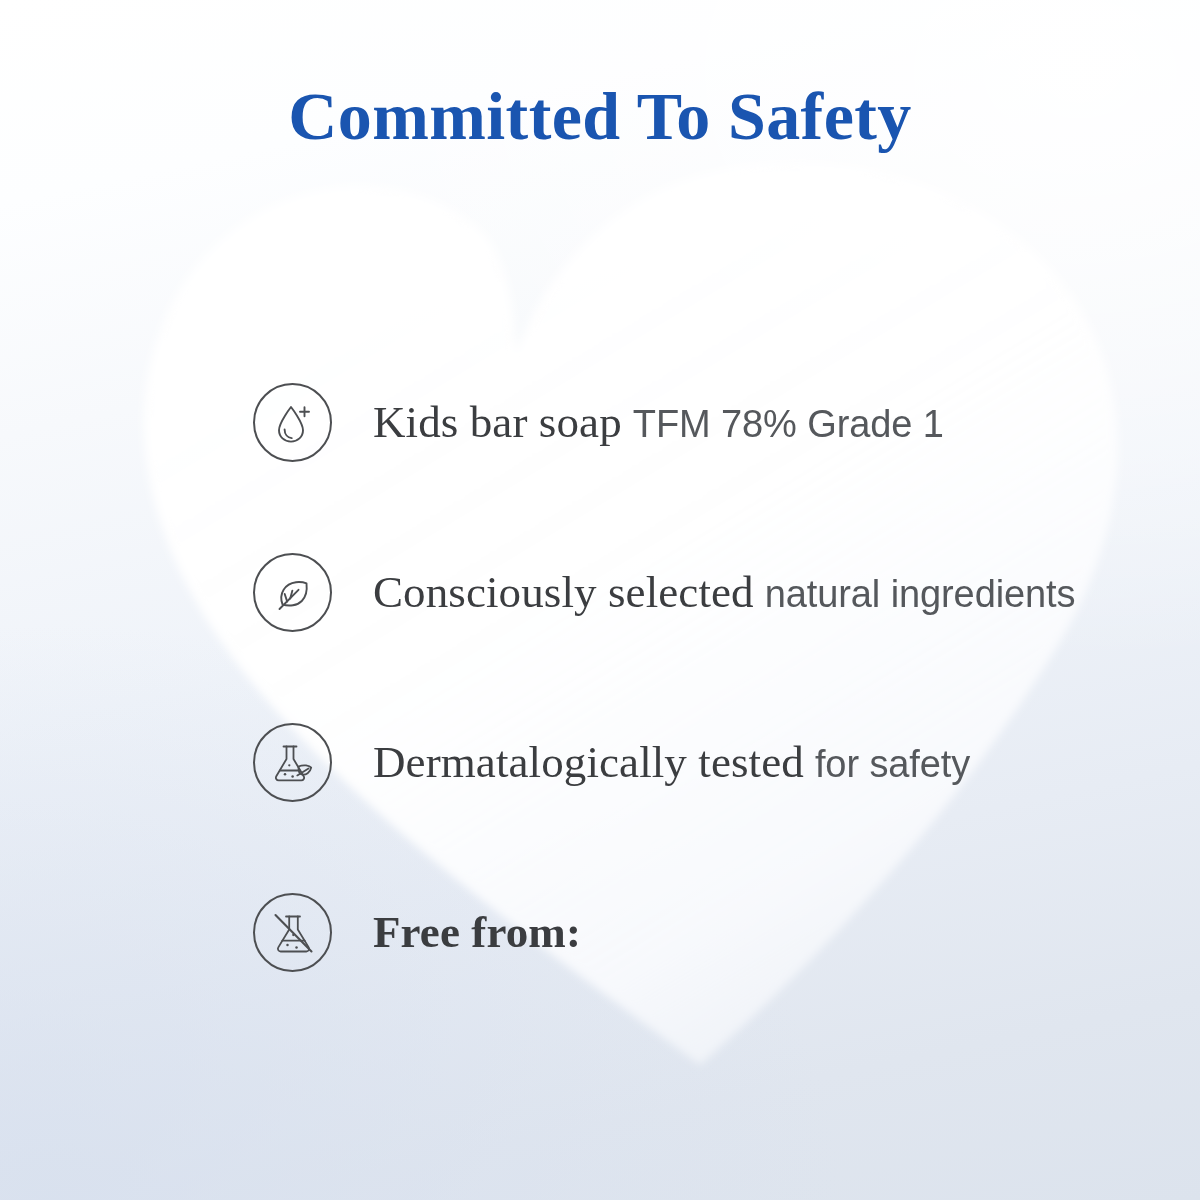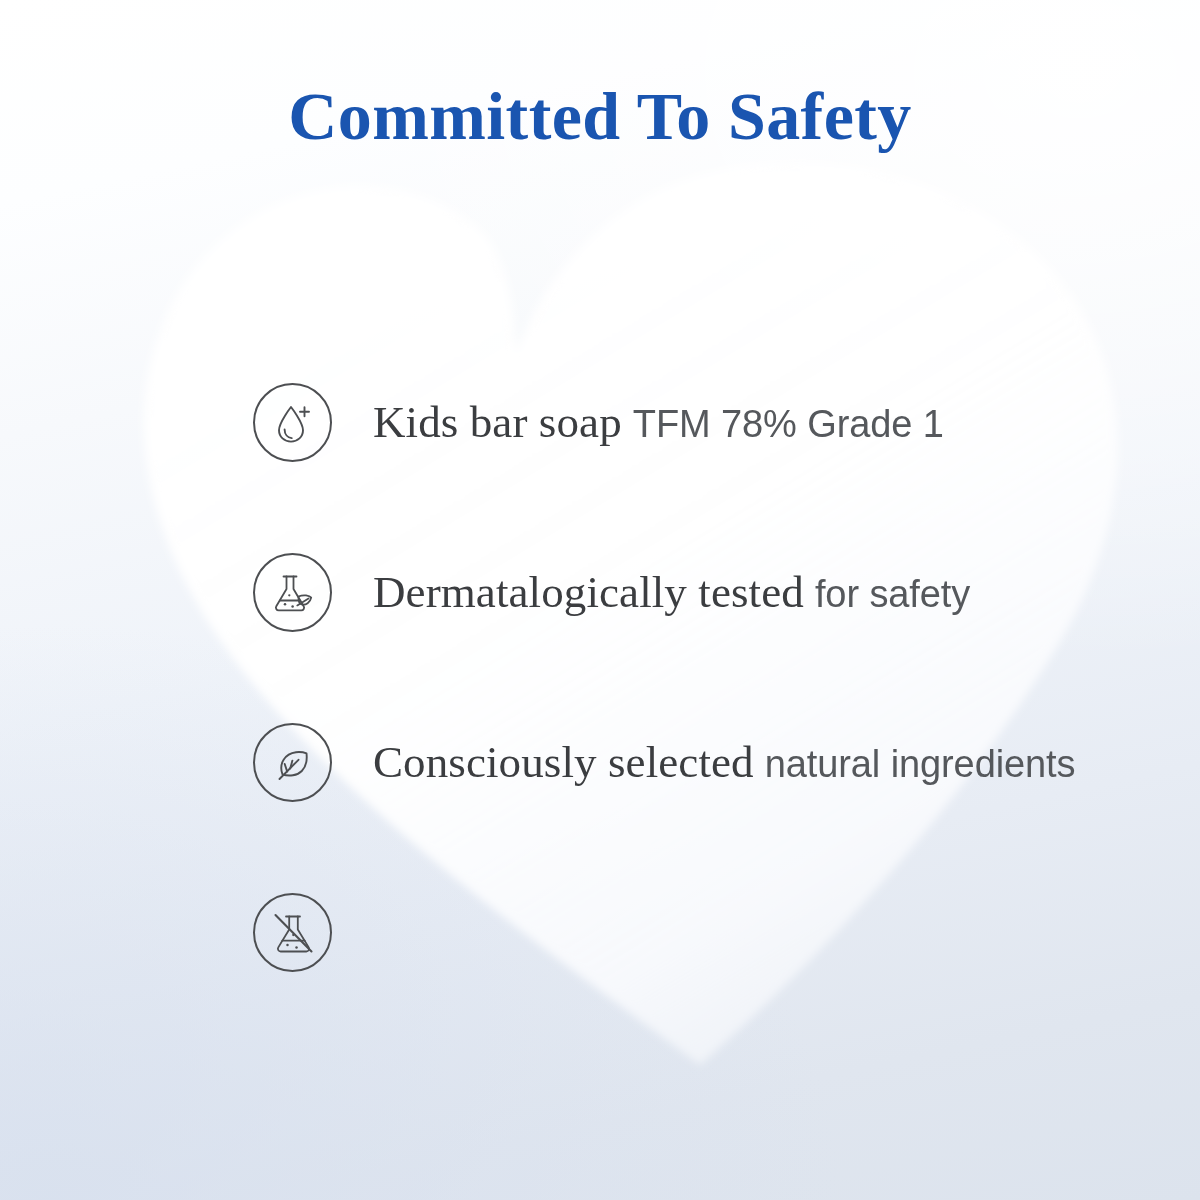--- a/index.html
+++ b/index.html
@@ -168,20 +168,35 @@
         </svg>
       </div>
       <div class="feature-text">
         <span class="f-primary">Kids bar soap</span>
         <span class="f-secondary">TFM 78% Grade 1</span>
       </div>
     </div>
 
     <div class="feature-row">
       <div class="icon-badge">
+        <svg width="50" height="50" viewBox="0 0 50 50" fill="none" stroke="#4d4f52" stroke-width="1.9" stroke-linecap="round" stroke-linejoin="round">
+          <path d="M14.5 36.5 C10.5 25.5, 17 15.5, 28 14.2 C32.5 13.7, 36.5 14.6, 38.5 15.4
+                   C39.2 21.5, 38.2 28.5, 33.8 33 C29.4 37.6, 21 38.6, 14.5 36.5 Z"></path>
+          <path d="M11.5 41 L30.5 21.8"></path>
+          <path d="M22.2 30.5 L24.4 22.6 M19.2 33.6 L16.7 26"></path>
+        </svg>
+      </div>
+      <div class="feature-text">
+        <span class="f-primary">Consciously selected</span>
+        <span class="f-secondary">natural ingredients</span>
+      </div>
+    </div>
+
+    <div class="feature-row">
+      <div class="icon-badge">
         <svg width="50" height="50" viewBox="0 0 50 50" fill="none" stroke="#4d4f52" stroke-width="1.8" stroke-linecap="round" stroke-linejoin="round">
           <path d="M15.5 8.5 L28.5 8.5"></path>
           <path d="M18.5 8.5 L18.5 21 L8.3 38.2 C7.2 40.1, 8.5 42.4, 10.7 42.4
                    L33.3 42.4 C35.5 42.4, 36.8 40.1, 35.7 38.2 L25.5 21 L25.5 8.5"></path>
           <path d="M12.1 32.5 L31.9 32.5"></path>
           <circle cx="17" cy="36.3" r="1.25" fill="#4d4f52" stroke="none"></circle>
           <circle cx="24.6" cy="38.6" r="1.25" fill="#4d4f52" stroke="none"></circle>
           <circle cx="21.3" cy="27.3" r="1.15" fill="#4d4f52" stroke="none"></circle>
           <path d="M30.5 28.5 C35.5 26.3, 41.5 27.4, 43.2 29.6
                    C42.2 34.4, 38 37.6, 33.5 36.4 C31.4 35.8, 30.3 33.8, 30.5 28.5 Z"></path>
@@ -189,44 +204,30 @@
         </svg>
       </div>
       <div class="feature-text">
         <span class="f-primary">Dermatalogically tested</span>
         <span class="f-secondary">for safety</span>
       </div>
     </div>
 
     <div class="feature-row">
       <div class="icon-badge">
-        <svg width="50" height="50" viewBox="0 0 50 50" fill="none" stroke="#4d4f52" stroke-width="1.9" stroke-linecap="round" stroke-linejoin="round">
-          <path d="M14.5 36.5 C10.5 25.5, 17 15.5, 28 14.2 C32.5 13.7, 36.5 14.6, 38.5 15.4
-                   C39.2 21.5, 38.2 28.5, 33.8 33 C29.4 37.6, 21 38.6, 14.5 36.5 Z"></path>
-          <path d="M11.5 41 L30.5 21.8"></path>
-          <path d="M22.2 30.5 L24.4 22.6 M19.2 33.6 L16.7 26"></path>
-        </svg>
-      </div>
-      <div class="feature-text">
-        <span class="f-primary">Consciously selected</span>
-        <span class="f-secondary">natural ingredients</span>
-      </div>
-    </div>
-
-    <div class="feature-row">
-      <div class="icon-badge">
         <svg width="50" height="50" viewBox="0 0 50 50" fill="none" stroke="#4d4f52" stroke-width="1.8" stroke-linecap="round" stroke-linejoin="round">
           <path d="M18 8.5 L32 8.5"></path>
           <path d="M21.2 8.5 L21.2 21.5 L10.3 39.4 C9.2 41.3, 10.5 43.5, 12.7 43.5
                    L38.3 43.5 C40.5 43.5, 41.8 41.3, 40.7 39.4 L29.8 21.5 L29.8 8.5"></path>
           <path d="M14.3 32.6 L36.7 32.6"></path>
           <circle cx="19.5" cy="37" r="1.25" fill="#4d4f52" stroke="none"></circle>
           <circle cx="28.5" cy="39.6" r="1.25" fill="#4d4f52" stroke="none"></circle>
           <circle cx="25.3" cy="27" r="1.15" fill="#4d4f52" stroke="none"></circle>
           <path d="M7.5 7 L43.5 43.5" stroke-width="2.1"></path>
         </svg>
       </div>
       <div class="feature-text">
+        <span class="f-primary semi">Free from:</span>
       </div>
     </div>
 
   </div>
 </div>
 
 </body></html>

